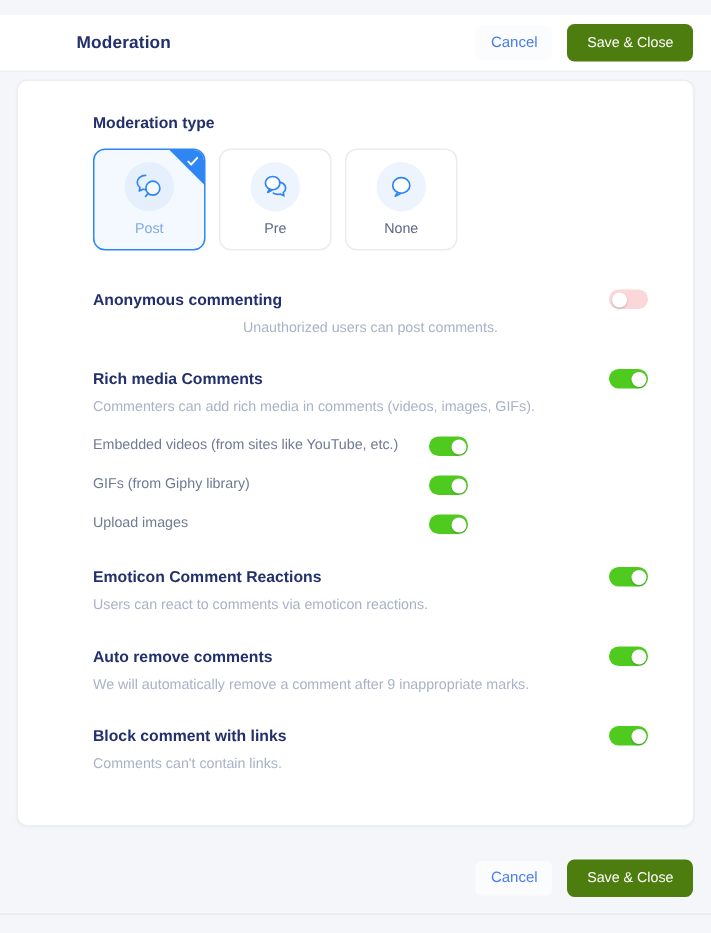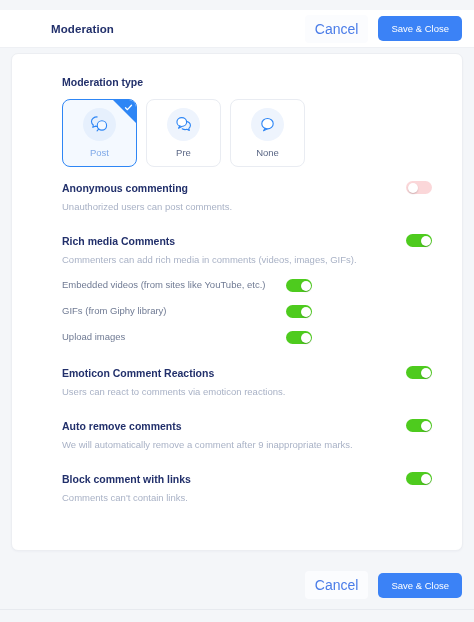--- a/index.html
+++ b/index.html
@@ -39,33 +39,33 @@
     padding-left: 40px;
   }
   .topbar-actions {
     margin-left: auto;
     display: flex;
     align-items: center;
     gap: 10px;
   }
 
   .btn-cancel {
-    font-size: 14px;
+    font-size: 10px;
     color: #4a7ce8;
     background: #fbfcfe;
     border: none;
     border-radius: 4px;
     padding: 6px 10px;
     cursor: pointer;
     font-family: "Liberation Sans", sans-serif;
   }
   .btn-save {
     font-size: 9.5px;
     color: #ffffff;
-    background: #3b82f6;
+    background: #4d7c0f;
     border: none;
     border-radius: 5px;
     padding: 7px 13px;
     cursor: default;
     font-family: "Liberation Sans", sans-serif;
   }
 
   
   .card {
     position: absolute;
@@ -142,21 +142,21 @@
   .corner-check {
     position: absolute;
     top: 3px;
     right: 3px;
     width: 9px;
     height: 9px;
   }
 
   
   .block { margin-top: 22px; }
-  .block.first { margin-top: 14px; }
+  .block.first { margin-top: 26px; text-align: center; }
 
   .row {
     display: flex;
     align-items: center;
   }
   .row-title {
     font-size: 10.5px;
     font-weight: bold;
     color: #22306b;
   }

